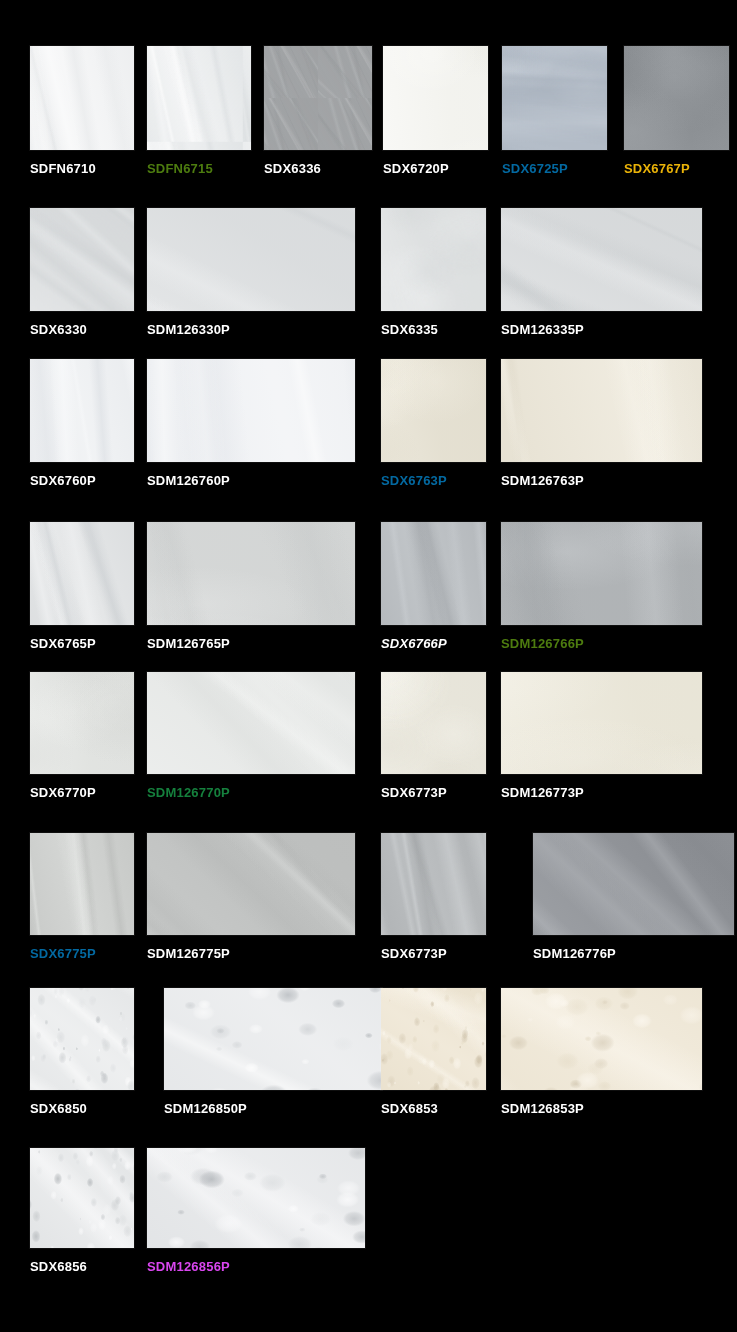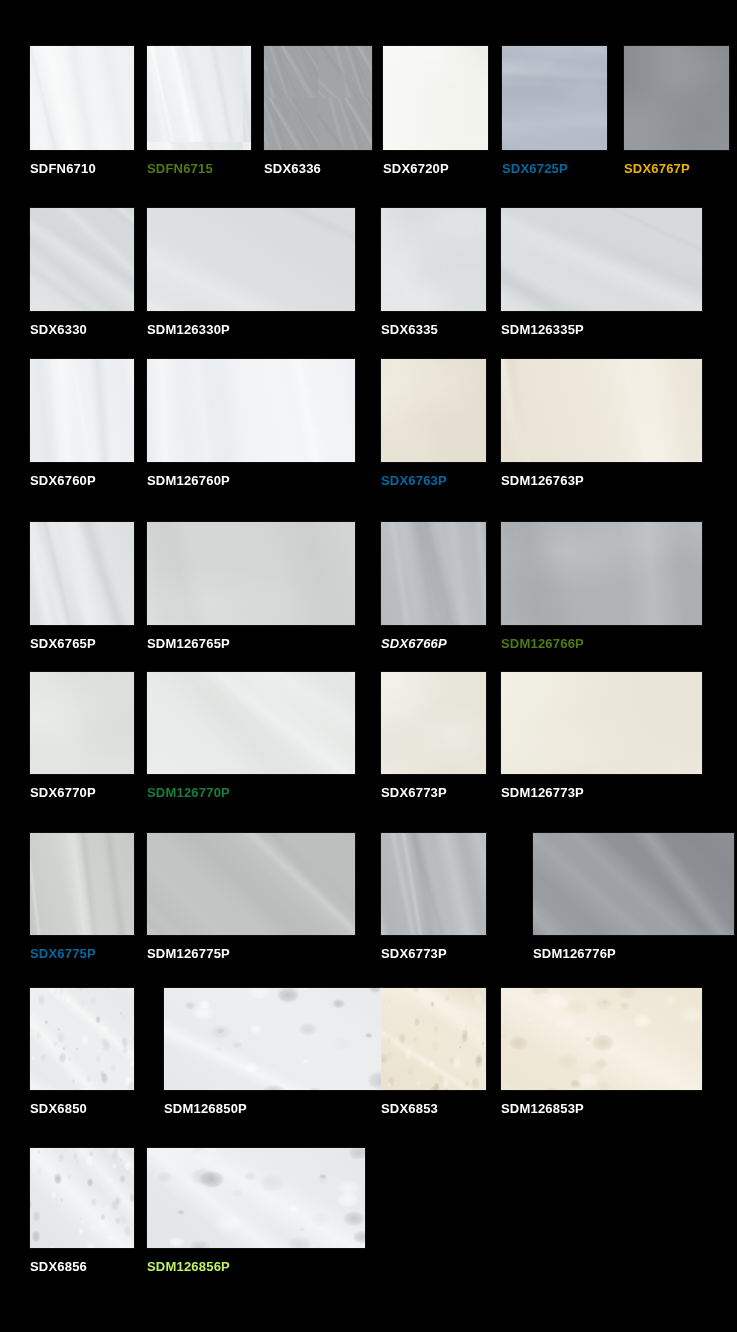--- a/index.html
+++ b/index.html
@@ -251,16 +251,16 @@
       <div class="cell" style="left: 22px; width: 104px;">
         <div class="swatch" style="height: 100px; background: rgb(227, 229, 230);">
           <div class="tex" style="background-image: radial-gradient(3.15% 4.72% at 58% 71.2%, rgba(253, 253, 254, 0.35) 0%, rgba(253, 253, 254, 0.176) 55%, transparent 78%), radial-gradient(3.61% 5.42% at 46% 99.1%, rgba(253, 253, 254, 0.77) 0%, rgba(253, 253, 254, 0.384) 55%, transparent 78%), radial-gradient(2.03% 3.04% at 93.1% 45.7%, rgba(178, 182, 185, 0.55) 0%, rgba(178, 182, 185, 0.275) 55%, transparent 78%), radial-gradient(3.59% 5.38% at 12.1% 34.7%, rgba(253, 253, 254, 0.64) 0%, rgba(253, 253, 254, 0.32) 55%, transparent 78%), radial-gradient(2.01% 3.01% at 59.2% 13.1%, rgba(215, 218, 220, 0.58) 0%, rgba(215, 218, 220, 0.29) 55%, transparent 78%), radial-gradient(0.83% 1.24% at 83.9% 72.1%, rgba(253, 253, 254, 0.65) 0%, rgba(253, 253, 254, 0.325) 55%, transparent 78%), radial-gradient(3.62% 5.43% at 67.2% 58.3%, rgba(253, 253, 254, 0.26) 0%, rgba(253, 253, 254, 0.13) 55%, transparent 78%), radial-gradient(2.53% 3.79% at 88.2% 29.8%, rgba(178, 182, 185, 0.76) 0%, rgba(178, 182, 185, 0.38) 55%, transparent 78%), radial-gradient(2.06% 3.09% at 11.6% 50.9%, rgba(178, 182, 185, 0.73) 0%, rgba(178, 182, 185, 0.365) 55%, transparent 78%), radial-gradient(1.36% 2.04% at 64% 6.9%, rgba(178, 182, 185, 0.63) 0%, rgba(178, 182, 185, 0.314) 55%, transparent 78%), radial-gradient(2.17% 3.25% at 0.1% 56.8%, rgba(253, 253, 254, 0.57) 0%, rgba(253, 253, 254, 0.286) 55%, transparent 78%), radial-gradient(2.75% 4.13% at 9.7% 45.1%, rgba(253, 253, 254, 0.49) 0%, rgba(253, 253, 254, 0.243) 55%, transparent 78%), radial-gradient(0.88% 1.32% at 98.7% 14.1%, rgba(215, 218, 220, 0.38) 0%, rgba(215, 218, 220, 0.19) 55%, transparent 78%), radial-gradient(2.32% 3.48% at 99.1% 25.2%, rgba(253, 253, 254, 0.26) 0%, rgba(253, 253, 254, 0.13) 55%, transparent 78%), radial-gradient(3.23% 4.84% at 87.1% 28.5%, rgba(178, 182, 185, 0.46) 0%, rgba(178, 182, 185, 0.23) 55%, transparent 78%), radial-gradient(0.84% 1.26% at 48.9% 64.9%, rgba(215, 218, 220, 0.77) 0%, rgba(215, 218, 220, 0.384) 55%, transparent 78%), radial-gradient(3.11% 4.67% at 74.4% 12.6%, rgba(253, 253, 254, 0.39) 0%, rgba(253, 253, 254, 0.196) 55%, transparent 78%), radial-gradient(3.9% 5.85% at 10.5% 62.9%, rgba(215, 218, 220, 0.54) 0%, rgba(215, 218, 220, 0.27) 55%, transparent 78%), radial-gradient(1.54% 2.31% at 60.7% 87.9%, rgba(178, 182, 185, 0.33) 0%, rgba(178, 182, 185, 0.165) 55%, transparent 78%), radial-gradient(1.78% 2.67% at 47.2% 24.3%, rgba(215, 218, 220, 0.35) 0%, rgba(215, 218, 220, 0.176) 55%, transparent 78%), radial-gradient(3.75% 5.63% at 84.2% 89.1%, rgba(253, 253, 254, 0.6) 0%, rgba(253, 253, 254, 0.3) 55%, transparent 78%), radial-gradient(2.91% 4.37% at 20.8% 30.4%, rgba(215, 218, 220, 0.27) 0%, rgba(215, 218, 220, 0.133) 55%, transparent 78%), radial-gradient(1.01% 1.52% at 62.6% 10.1%, rgba(178, 182, 185, 0.68) 0%, rgba(178, 182, 185, 0.34) 55%, transparent 78%), radial-gradient(2.04% 3.06% at 64.3% 63.6%, rgba(178, 182, 185, 0.46) 0%, rgba(178, 182, 185, 0.23) 55%, transparent 78%), radial-gradient(3.92% 5.88% at 91.1% 1.4%, rgba(253, 253, 254, 0.35) 0%, rgba(253, 253, 254, 0.176) 55%, transparent 78%), radial-gradient(1.51% 2.27% at 80.1% 92.4%, rgba(215, 218, 220, 0.74) 0%, rgba(215, 218, 220, 0.37) 55%, transparent 78%), radial-gradient(3.69% 5.54% at 72.8% 19.6%, rgba(215, 218, 220, 0.76) 0%, rgba(215, 218, 220, 0.38) 55%, transparent 78%), radial-gradient(1.62% 2.43% at 69.5% 78.4%, rgba(253, 253, 254, 0.61) 0%, rgba(253, 253, 254, 0.306) 55%, transparent 78%), radial-gradient(3.78% 5.67% at 72.6% 55%, rgba(178, 182, 185, 0.32) 0%, rgba(178, 182, 185, 0.16) 55%, transparent 78%), radial-gradient(1.98% 2.97% at 87.8% 63.9%, rgba(178, 182, 185, 0.64) 0%, rgba(178, 182, 185, 0.32) 55%, transparent 78%), radial-gradient(0.82% 1.23% at 58.2% 93.4%, rgba(253, 253, 254, 0.26) 0%, rgba(253, 253, 254, 0.13) 55%, transparent 78%), radial-gradient(3.62% 5.43% at 97% 9.7%, rgba(178, 182, 185, 0.74) 0%, rgba(178, 182, 185, 0.37) 55%, transparent 78%), radial-gradient(1.69% 2.54% at 89.9% 28.2%, rgba(178, 182, 185, 0.37) 0%, rgba(178, 182, 185, 0.184) 55%, transparent 78%), radial-gradient(1.14% 1.71% at 20.7% 17.1%, rgba(178, 182, 185, 0.38) 0%, rgba(178, 182, 185, 0.19) 55%, transparent 78%), radial-gradient(1.45% 2.17% at 93.8% 44%, rgba(178, 182, 185, 0.56) 0%, rgba(178, 182, 185, 0.28) 55%, transparent 78%), radial-gradient(2.09% 3.13% at 55.2% 4.2%, rgba(253, 253, 254, 0.41) 0%, rgba(253, 253, 254, 0.204) 55%, transparent 78%), radial-gradient(1.47% 2.21% at 7.3% 86.4%, rgba(215, 218, 220, 0.35) 0%, rgba(215, 218, 220, 0.176) 55%, transparent 78%), radial-gradient(2.7% 4.05% at 30.6% 48%, rgba(253, 253, 254, 0.62) 0%, rgba(253, 253, 254, 0.31) 55%, transparent 78%), radial-gradient(1.86% 2.79% at 83.7% 47.5%, rgba(215, 218, 220, 0.73) 0%, rgba(215, 218, 220, 0.365) 55%, transparent 78%), radial-gradient(1.88% 2.82% at 46% 10.9%, rgba(178, 182, 185, 0.4) 0%, rgba(178, 182, 185, 0.2) 55%, transparent 78%), radial-gradient(3.7% 5.55% at 77.9% 65.9%, rgba(215, 218, 220, 0.44) 0%, rgba(215, 218, 220, 0.22) 55%, transparent 78%), radial-gradient(3.1% 4.65% at 69.4% 37.4%, rgba(253, 253, 254, 0.3) 0%, rgba(253, 253, 254, 0.15) 55%, transparent 78%), radial-gradient(1.14% 1.71% at 8.1% 30.4%, rgba(215, 218, 220, 0.52) 0%, rgba(215, 218, 220, 0.26) 55%, transparent 78%), radial-gradient(1.85% 2.78% at 56.3% 18.4%, rgba(178, 182, 185, 0.41) 0%, rgba(178, 182, 185, 0.204) 55%, transparent 78%), radial-gradient(3.36% 5.04% at 88.5% 22.1%, rgba(215, 218, 220, 0.43) 0%, rgba(215, 218, 220, 0.216) 55%, transparent 78%), radial-gradient(2.45% 3.68% at 74.4% 66.2%, rgba(178, 182, 185, 0.35) 0%, rgba(178, 182, 185, 0.176) 55%, transparent 78%), radial-gradient(1.34% 2.01% at 29.7% 85.5%, rgba(253, 253, 254, 0.5) 0%, rgba(253, 253, 254, 0.25) 55%, transparent 78%), radial-gradient(2.71% 4.06% at 13.1% 87%, rgba(215, 218, 220, 0.52) 0%, rgba(215, 218, 220, 0.26) 55%, transparent 78%), radial-gradient(2.85% 4.28% at 58.1% 53.1%, rgba(215, 218, 220, 0.79) 0%, rgba(215, 218, 220, 0.396) 55%, transparent 78%), radial-gradient(3.62% 5.43% at 18.8% 63%, rgba(178, 182, 185, 0.43) 0%, rgba(178, 182, 185, 0.216) 55%, transparent 78%), radial-gradient(2.46% 3.69% at 45.5% 20.1%, rgba(215, 218, 220, 0.71) 0%, rgba(215, 218, 220, 0.357) 55%, transparent 78%), radial-gradient(3.85% 5.78% at 18.5% 77.4%, rgba(178, 182, 185, 0.7) 0%, rgba(178, 182, 185, 0.35) 55%, transparent 78%), radial-gradient(3.66% 5.49% at 63.7% 69%, rgba(253, 253, 254, 0.43) 0%, rgba(253, 253, 254, 0.216) 55%, transparent 78%), radial-gradient(2.91% 4.37% at 81.1% 27%, rgba(253, 253, 254, 0.65) 0%, rgba(253, 253, 254, 0.325) 55%, transparent 78%), radial-gradient(1.7% 2.55% at 74.9% 12.3%, rgba(253, 253, 254, 0.29) 0%, rgba(253, 253, 254, 0.145) 55%, transparent 78%), radial-gradient(2.8% 4.2% at 35.6% 21.3%, rgba(215, 218, 220, 0.73) 0%, rgba(215, 218, 220, 0.365) 55%, transparent 78%), radial-gradient(2.79% 4.19% at 77.7% 36.6%, rgba(178, 182, 185, 0.48) 0%, rgba(178, 182, 185, 0.24) 55%, transparent 78%), radial-gradient(1.21% 1.81% at 1.3% 52.6%, rgba(215, 218, 220, 0.58) 0%, rgba(215, 218, 220, 0.29) 55%, transparent 78%), radial-gradient(2.07% 3.1% at 38.6% 0.9%, rgba(253, 253, 254, 0.4) 0%, rgba(253, 253, 254, 0.2) 55%, transparent 78%), radial-gradient(2.48% 3.72% at 49.3% 73.8%, rgba(253, 253, 254, 0.65) 0%, rgba(253, 253, 254, 0.325) 55%, transparent 78%), radial-gradient(3.93% 5.9% at 26.9% 9.5%, rgba(178, 182, 185, 0.64) 0%, rgba(178, 182, 185, 0.32) 55%, transparent 78%), radial-gradient(1.98% 2.97% at 6.1% 14.5%, rgba(215, 218, 220, 0.7) 0%, rgba(215, 218, 220, 0.35) 55%, transparent 78%), radial-gradient(2.09% 3.13% at 43.2% 93.1%, rgba(178, 182, 185, 0.37) 0%, rgba(178, 182, 185, 0.184) 55%, transparent 78%), radial-gradient(1.36% 2.04% at 88.5% 45.9%, rgba(178, 182, 185, 0.53) 0%, rgba(178, 182, 185, 0.267) 55%, transparent 78%), radial-gradient(2.07% 3.1% at 41.3% 35.1%, rgba(215, 218, 220, 0.55) 0%, rgba(215, 218, 220, 0.275) 55%, transparent 78%), radial-gradient(2.65% 3.97% at 3.2% 36.8%, rgba(178, 182, 185, 0.29) 0%, rgba(178, 182, 185, 0.145) 55%, transparent 78%), radial-gradient(1.82% 2.73% at 95.1% 17.3%, rgba(215, 218, 220, 0.36) 0%, rgba(215, 218, 220, 0.18) 55%, transparent 78%), radial-gradient(1.3% 1.95% at 55.4% 67.1%, rgba(253, 253, 254, 0.27) 0%, rgba(253, 253, 254, 0.133) 55%, transparent 78%), radial-gradient(2.08% 3.12% at 72.1% 27.2%, rgba(253, 253, 254, 0.57) 0%, rgba(253, 253, 254, 0.286) 55%, transparent 78%), radial-gradient(2.99% 4.49% at 84.5% 50%, rgba(178, 182, 185, 0.45) 0%, rgba(178, 182, 185, 0.224) 55%, transparent 78%), radial-gradient(2% 3% at 34% 2%, rgba(253, 253, 254, 0.4) 0%, rgba(253, 253, 254, 0.2) 55%, transparent 78%), radial-gradient(3.15% 4.72% at 94.3% 49.4%, rgba(178, 182, 185, 0.44) 0%, rgba(178, 182, 185, 0.22) 55%, transparent 78%), radial-gradient(3.62% 5.43% at 12.9% 54.6%, rgba(178, 182, 185, 0.77) 0%, rgba(178, 182, 185, 0.384) 55%, transparent 78%), radial-gradient(2.79% 4.19% at 74.6% 51.8%, rgba(178, 182, 185, 0.4) 0%, rgba(178, 182, 185, 0.2) 55%, transparent 78%), radial-gradient(3.85% 5.78% at 37.3% 5.8%, rgba(253, 253, 254, 0.72) 0%, rgba(253, 253, 254, 0.36) 55%, transparent 78%), radial-gradient(2.83% 4.25% at 55.5% 38.9%, rgba(178, 182, 185, 0.75) 0%, rgba(178, 182, 185, 0.376) 55%, transparent 78%), radial-gradient(3.66% 5.49% at 13.3% 98.7%, rgba(178, 182, 185, 0.27) 0%, rgba(178, 182, 185, 0.133) 55%, transparent 78%), radial-gradient(1.43% 2.15% at 36.2% 51.5%, rgba(178, 182, 185, 0.29) 0%, rgba(178, 182, 185, 0.145) 55%, transparent 78%), radial-gradient(1.49% 2.23% at 76.6% 22.8%, rgba(215, 218, 220, 0.79) 0%, rgba(215, 218, 220, 0.396) 55%, transparent 78%), radial-gradient(2.04% 3.06% at 71.9% 88.6%, rgba(215, 218, 220, 0.32) 0%, rgba(215, 218, 220, 0.16) 55%, transparent 78%), radial-gradient(2.04% 3.06% at 98% 2.8%, rgba(253, 253, 254, 0.36) 0%, rgba(253, 253, 254, 0.18) 55%, transparent 78%), radial-gradient(1.85% 2.78% at 9.4% 13.6%, rgba(178, 182, 185, 0.77) 0%, rgba(178, 182, 185, 0.384) 55%, transparent 78%), radial-gradient(3.72% 5.58% at 33.5% 36.3%, rgba(178, 182, 185, 0.79) 0%, rgba(178, 182, 185, 0.396) 55%, transparent 78%), radial-gradient(1.15% 1.72% at 10.7% 56.5%, rgba(178, 182, 185, 0.67) 0%, rgba(178, 182, 185, 0.333) 55%, transparent 78%), radial-gradient(3.75% 5.63% at 81.1% 73.7%, rgba(178, 182, 185, 0.25) 0%, rgba(178, 182, 185, 0.125) 55%, transparent 78%), radial-gradient(2.25% 3.38% at 73.4% 15.4%, rgba(215, 218, 220, 0.71) 0%, rgba(215, 218, 220, 0.357) 55%, transparent 78%), radial-gradient(3.5% 5.25% at 55.2% 23.8%, rgba(253, 253, 254, 0.58) 0%, rgba(253, 253, 254, 0.29) 55%, transparent 78%), radial-gradient(2.85% 4.28% at 9.6% 95.8%, rgba(215, 218, 220, 0.29) 0%, rgba(215, 218, 220, 0.145) 55%, transparent 78%), radial-gradient(3.93% 5.9% at 56.1% 86%, rgba(253, 253, 254, 0.65) 0%, rgba(253, 253, 254, 0.325) 55%, transparent 78%), radial-gradient(2.57% 3.85% at 4.1% 72.7%, rgba(178, 182, 185, 0.54) 0%, rgba(178, 182, 185, 0.27) 55%, transparent 78%), linear-gradient(53.4deg, transparent -1.6%, rgba(253, 253, 254, 0.5) 4.1%, transparent 9.8%), linear-gradient(46deg, transparent 5.7%, rgba(253, 253, 254, 0.5) 8.1%, transparent 10.5%), linear-gradient(46.3deg, transparent 38.1%, rgba(253, 253, 254, 0.5) 48%, transparent 57.9%), linear-gradient(43.3deg, transparent 74.9%, rgba(253, 253, 254, 0.5) 78.7%, transparent 82.5%), linear-gradient(49.2deg, transparent 59.5%, rgba(253, 253, 254, 0.5) 65.9%, transparent 72.3%), linear-gradient(45deg, rgba(215, 218, 220, 0.4), rgba(253, 253, 254, 0.3) 50%, rgba(215, 218, 220, 0.45)); background-size: 100% 100%;"></div>
         </div>
         <div class="label" style="color: rgb(255, 255, 255);">SDX6856</div>
       </div>
       <div class="cell" style="left: 139px; width: 218px;">
         <div class="swatch" style="height: 100px; background: rgb(226, 228, 230);">
           <div class="tex" style="background-image: radial-gradient(2.7% 4.05% at 21.2% 64.3%, rgba(253, 253, 254, 0.38) 0%, rgba(253, 253, 254, 0.19) 55%, transparent 78%), radial-gradient(1.11% 1.67% at 95.5% 68.2%, rgba(253, 253, 254, 0.75) 0%, rgba(253, 253, 254, 0.376) 55%, transparent 78%), radial-gradient(2.97% 4.46% at 20.6% 0.7%, rgba(253, 253, 254, 0.75) 0%, rgba(253, 253, 254, 0.376) 55%, transparent 78%), radial-gradient(1.25% 1.88% at 86.2% 26.8%, rgba(176, 180, 184, 0.37) 0%, rgba(176, 180, 184, 0.184) 55%, transparent 78%), radial-gradient(3.16% 4.74% at 54.7% 43.2%, rgba(176, 180, 184, 0.6) 0%, rgba(176, 180, 184, 0.3) 55%, transparent 78%), radial-gradient(0.85% 1.27% at 89.2% 88.5%, rgba(214, 217, 219, 0.29) 0%, rgba(214, 217, 219, 0.145) 55%, transparent 78%), radial-gradient(2.15% 3.22% at 17.6% 61.5%, rgba(214, 217, 219, 0.69) 0%, rgba(214, 217, 219, 0.345) 55%, transparent 78%), radial-gradient(3.7% 5.55% at 2% 3.2%, rgba(214, 217, 219, 0.33) 0%, rgba(214, 217, 219, 0.165) 55%, transparent 78%), radial-gradient(3.65% 5.47% at 23.7% 24.5%, rgba(176, 180, 184, 0.77) 0%, rgba(176, 180, 184, 0.384) 55%, transparent 78%), radial-gradient(1.86% 2.79% at 7.7% 71.2%, rgba(176, 180, 184, 0.42) 0%, rgba(176, 180, 184, 0.21) 55%, transparent 78%), radial-gradient(2.43% 3.65% at 38.6% 79.1%, rgba(214, 217, 219, 0.72) 0%, rgba(214, 217, 219, 0.36) 55%, transparent 78%), radial-gradient(1.19% 1.78% at 35.5% 71.5%, rgba(214, 217, 219, 0.44) 0%, rgba(214, 217, 219, 0.22) 55%, transparent 78%), radial-gradient(3.59% 5.38% at 5.5% 41.1%, rgba(214, 217, 219, 0.72) 0%, rgba(214, 217, 219, 0.36) 55%, transparent 78%), radial-gradient(3.43% 5.15% at 42.9% 55.4%, rgba(176, 180, 184, 0.26) 0%, rgba(176, 180, 184, 0.13) 55%, transparent 78%), radial-gradient(0.85% 1.27% at 30.4% 67%, rgba(176, 180, 184, 0.4) 0%, rgba(176, 180, 184, 0.2) 55%, transparent 78%), radial-gradient(2.05% 3.07% at 85.4% 26.1%, rgba(176, 180, 184, 0.43) 0%, rgba(176, 180, 184, 0.216) 55%, transparent 78%), radial-gradient(1.56% 2.34% at 75.1% 67.3%, rgba(176, 180, 184, 0.32) 0%, rgba(176, 180, 184, 0.16) 55%, transparent 78%), radial-gradient(0.88% 1.32% at 43.4% 48.4%, rgba(214, 217, 219, 0.57) 0%, rgba(214, 217, 219, 0.286) 55%, transparent 78%), radial-gradient(3.27% 4.91% at 46.3% 91.6%, rgba(253, 253, 254, 0.37) 0%, rgba(253, 253, 254, 0.184) 55%, transparent 78%), radial-gradient(3.27% 4.91% at 18.3% 8.5%, rgba(253, 253, 254, 0.7) 0%, rgba(253, 253, 254, 0.35) 55%, transparent 78%), radial-gradient(1.71% 2.56% at 71.6% 54.9%, rgba(253, 253, 254, 0.78) 0%, rgba(253, 253, 254, 0.39) 55%, transparent 78%), radial-gradient(2.92% 4.38% at 21.1% 56.7%, rgba(176, 180, 184, 0.4) 0%, rgba(176, 180, 184, 0.2) 55%, transparent 78%), radial-gradient(3.75% 5.63% at 19.3% 8.8%, rgba(214, 217, 219, 0.34) 0%, rgba(214, 217, 219, 0.17) 55%, transparent 78%), radial-gradient(2.68% 4.02% at 77.4% 21.4%, rgba(214, 217, 219, 0.48) 0%, rgba(214, 217, 219, 0.24) 55%, transparent 78%), radial-gradient(3.99% 5.99% at 94.4% 52%, rgba(176, 180, 184, 0.47) 0%, rgba(176, 180, 184, 0.235) 55%, transparent 78%), radial-gradient(1.83% 2.75% at 32.1% 23%, rgba(214, 217, 219, 0.64) 0%, rgba(214, 217, 219, 0.32) 55%, transparent 78%), radial-gradient(3.13% 4.7% at 15.2% 72.5%, rgba(176, 180, 184, 0.57) 0%, rgba(176, 180, 184, 0.286) 55%, transparent 78%), radial-gradient(1.98% 2.97% at 94.7% 37.2%, rgba(214, 217, 219, 0.38) 0%, rgba(214, 217, 219, 0.19) 55%, transparent 78%), radial-gradient(1.66% 2.49% at 75.3% 13.4%, rgba(214, 217, 219, 0.36) 0%, rgba(214, 217, 219, 0.18) 55%, transparent 78%), radial-gradient(2.43% 3.65% at 16% 54.4%, rgba(253, 253, 254, 0.73) 0%, rgba(253, 253, 254, 0.365) 55%, transparent 78%), radial-gradient(2.66% 3.99% at 54.6% 83.7%, rgba(214, 217, 219, 0.72) 0%, rgba(214, 217, 219, 0.36) 55%, transparent 78%), radial-gradient(2.49% 3.74% at 81.7% 27.5%, rgba(214, 217, 219, 0.27) 0%, rgba(214, 217, 219, 0.133) 55%, transparent 78%), radial-gradient(2.94% 4.41% at 47.4% 43.4%, rgba(214, 217, 219, 0.26) 0%, rgba(214, 217, 219, 0.13) 55%, transparent 78%), radial-gradient(2.93% 4.4% at 94.7% 34.7%, rgba(253, 253, 254, 0.25) 0%, rgba(253, 253, 254, 0.125) 55%, transparent 78%), radial-gradient(2.08% 3.12% at 6.5% 67.9%, rgba(214, 217, 219, 0.56) 0%, rgba(214, 217, 219, 0.28) 55%, transparent 78%), radial-gradient(3.21% 4.81% at 53.3% 34.1%, rgba(253, 253, 254, 0.74) 0%, rgba(253, 253, 254, 0.37) 55%, transparent 78%), radial-gradient(1.81% 2.71% at 42.9% 99%, rgba(253, 253, 254, 0.35) 0%, rgba(253, 253, 254, 0.176) 55%, transparent 78%), radial-gradient(3.49% 5.24% at 72.3% 0.5%, rgba(253, 253, 254, 0.46) 0%, rgba(253, 253, 254, 0.23) 55%, transparent 78%), radial-gradient(2.95% 4.43% at 2.2% 33.7%, rgba(176, 180, 184, 0.36) 0%, rgba(176, 180, 184, 0.18) 55%, transparent 78%), radial-gradient(0.86% 1.29% at 60.6% 14.6%, rgba(176, 180, 184, 0.33) 0%, rgba(176, 180, 184, 0.165) 55%, transparent 78%), radial-gradient(1.27% 1.91% at 66.1% 10.1%, rgba(253, 253, 254, 0.59) 0%, rgba(253, 253, 254, 0.294) 55%, transparent 78%), radial-gradient(2.78% 4.17% at 68.4% 15.3%, rgba(214, 217, 219, 0.4) 0%, rgba(214, 217, 219, 0.2) 55%, transparent 78%), radial-gradient(1.14% 1.71% at 47.9% 23%, rgba(176, 180, 184, 0.57) 0%, rgba(176, 180, 184, 0.286) 55%, transparent 78%), radial-gradient(1.31% 1.97% at 69.8% 28.4%, rgba(176, 180, 184, 0.7) 0%, rgba(176, 180, 184, 0.35) 55%, transparent 78%), radial-gradient(1.64% 2.46% at 47.2% 59.4%, rgba(176, 180, 184, 0.43) 0%, rgba(176, 180, 184, 0.216) 55%, transparent 78%), radial-gradient(0.94% 1.41% at 92.8% 58.3%, rgba(214, 217, 219, 0.63) 0%, rgba(214, 217, 219, 0.314) 55%, transparent 78%), radial-gradient(3.11% 4.67% at 47% 60.3%, rgba(176, 180, 184, 0.68) 0%, rgba(176, 180, 184, 0.34) 55%, transparent 78%), radial-gradient(3.2% 4.8% at 32.6% 89.5%, rgba(214, 217, 219, 0.68) 0%, rgba(214, 217, 219, 0.34) 55%, transparent 78%), radial-gradient(2.94% 4.41% at 64.4% 96.3%, rgba(214, 217, 219, 0.49) 0%, rgba(214, 217, 219, 0.243) 55%, transparent 78%), radial-gradient(3.25% 4.88% at 53.5% 28.7%, rgba(253, 253, 254, 0.59) 0%, rgba(253, 253, 254, 0.294) 55%, transparent 78%), radial-gradient(2.86% 4.29% at 55.6% 11.9%, rgba(176, 180, 184, 0.53) 0%, rgba(176, 180, 184, 0.267) 55%, transparent 78%), radial-gradient(2.84% 4.26% at 59.3% 34%, rgba(176, 180, 184, 0.57) 0%, rgba(176, 180, 184, 0.286) 55%, transparent 78%), radial-gradient(2.71% 4.06% at 61.5% 21.8%, rgba(214, 217, 219, 0.29) 0%, rgba(214, 217, 219, 0.145) 55%, transparent 78%), radial-gradient(2.33% 3.5% at 60.8% 68.4%, rgba(214, 217, 219, 0.62) 0%, rgba(214, 217, 219, 0.31) 55%, transparent 78%), radial-gradient(2.52% 3.78% at 9.2% 6.6%, rgba(214, 217, 219, 0.62) 0%, rgba(214, 217, 219, 0.31) 55%, transparent 78%), radial-gradient(1.17% 1.75% at 58.5% 20.1%, rgba(176, 180, 184, 0.31) 0%, rgba(176, 180, 184, 0.157) 55%, transparent 78%), radial-gradient(3.94% 5.91% at 27.3% 45.6%, rgba(253, 253, 254, 0.48) 0%, rgba(253, 253, 254, 0.24) 55%, transparent 78%), radial-gradient(3.14% 4.71% at 96% 24.9%, rgba(214, 217, 219, 0.63) 0%, rgba(214, 217, 219, 0.314) 55%, transparent 78%), radial-gradient(3.52% 5.28% at 87% 40.9%, rgba(214, 217, 219, 0.4) 0%, rgba(214, 217, 219, 0.2) 55%, transparent 78%), radial-gradient(1.32% 1.98% at 57.2% 75.6%, rgba(253, 253, 254, 0.41) 0%, rgba(253, 253, 254, 0.204) 55%, transparent 78%), radial-gradient(1.04% 1.56% at 96% 87.1%, rgba(176, 180, 184, 0.71) 0%, rgba(176, 180, 184, 0.357) 55%, transparent 78%), radial-gradient(2.57% 3.85% at 85% 11.5%, rgba(253, 253, 254, 0.61) 0%, rgba(253, 253, 254, 0.306) 55%, transparent 78%), radial-gradient(3.64% 5.46% at 21.8% 23.1%, rgba(176, 180, 184, 0.35) 0%, rgba(176, 180, 184, 0.176) 55%, transparent 78%), radial-gradient(1.7% 2.55% at 47.8% 24.6%, rgba(214, 217, 219, 0.45) 0%, rgba(214, 217, 219, 0.224) 55%, transparent 78%), radial-gradient(1.77% 2.66% at 29.3% 30.9%, rgba(214, 217, 219, 0.38) 0%, rgba(214, 217, 219, 0.19) 55%, transparent 78%), radial-gradient(2.3% 3.45% at 8.5% 95.3%, rgba(176, 180, 184, 0.43) 0%, rgba(176, 180, 184, 0.216) 55%, transparent 78%), radial-gradient(1.83% 2.75% at 23.6% 10.1%, rgba(253, 253, 254, 0.45) 0%, rgba(253, 253, 254, 0.224) 55%, transparent 78%), radial-gradient(1.73% 2.59% at 90.4% 96.8%, rgba(176, 180, 184, 0.66) 0%, rgba(176, 180, 184, 0.33) 55%, transparent 78%), radial-gradient(1.1% 1.65% at 97.5% 81.2%, rgba(176, 180, 184, 0.75) 0%, rgba(176, 180, 184, 0.376) 55%, transparent 78%), radial-gradient(1.25% 1.88% at 46.9% 85%, rgba(253, 253, 254, 0.61) 0%, rgba(253, 253, 254, 0.306) 55%, transparent 78%), radial-gradient(2.23% 3.34% at 17.5% 8.1%, rgba(214, 217, 219, 0.46) 0%, rgba(214, 217, 219, 0.23) 55%, transparent 78%), radial-gradient(2.72% 4.08% at 7.9% 93.1%, rgba(214, 217, 219, 0.29) 0%, rgba(214, 217, 219, 0.145) 55%, transparent 78%), radial-gradient(1.05% 1.58% at 17% 40.1%, rgba(176, 180, 184, 0.58) 0%, rgba(176, 180, 184, 0.29) 55%, transparent 78%), radial-gradient(3.46% 5.19% at 17.3% 83.5%, rgba(176, 180, 184, 0.27) 0%, rgba(176, 180, 184, 0.133) 55%, transparent 78%), radial-gradient(3.74% 5.61% at 36.9% 26.1%, rgba(214, 217, 219, 0.59) 0%, rgba(214, 217, 219, 0.294) 55%, transparent 78%), radial-gradient(3% 4.5% at 80.7% 17.9%, rgba(176, 180, 184, 0.54) 0%, rgba(176, 180, 184, 0.27) 55%, transparent 78%), radial-gradient(3.73% 5.59% at 88.8% 5.1%, rgba(176, 180, 184, 0.49) 0%, rgba(176, 180, 184, 0.243) 55%, transparent 78%), radial-gradient(3.29% 4.94% at 37.4% 68.4%, rgba(253, 253, 254, 0.48) 0%, rgba(253, 253, 254, 0.24) 55%, transparent 78%), radial-gradient(2.48% 3.72% at 57.3% 10%, rgba(214, 217, 219, 0.36) 0%, rgba(214, 217, 219, 0.18) 55%, transparent 78%), radial-gradient(2.34% 3.51% at 13.4% 23.3%, rgba(214, 217, 219, 0.65) 0%, rgba(214, 217, 219, 0.325) 55%, transparent 78%), radial-gradient(3.2% 4.8% at 93.7% 95.9%, rgba(214, 217, 219, 0.52) 0%, rgba(214, 217, 219, 0.26) 55%, transparent 78%), radial-gradient(3.4% 5.1% at 69.5% 93.3%, rgba(176, 180, 184, 0.25) 0%, rgba(176, 180, 184, 0.125) 55%, transparent 78%), radial-gradient(1.65% 2.47% at 71.6% 62%, rgba(253, 253, 254, 0.76) 0%, rgba(253, 253, 254, 0.38) 55%, transparent 78%), radial-gradient(1.51% 2.27% at 41.5% 38.4%, rgba(253, 253, 254, 0.7) 0%, rgba(253, 253, 254, 0.35) 55%, transparent 78%), radial-gradient(2.43% 3.65% at 71.7% 70.2%, rgba(253, 253, 254, 0.75) 0%, rgba(253, 253, 254, 0.376) 55%, transparent 78%), radial-gradient(2.74% 4.11% at 56.4% 51.9%, rgba(176, 180, 184, 0.6) 0%, rgba(176, 180, 184, 0.3) 55%, transparent 78%), radial-gradient(3.67% 5.5% at 84.6% 28.8%, rgba(176, 180, 184, 0.76) 0%, rgba(176, 180, 184, 0.38) 55%, transparent 78%), radial-gradient(1.28% 1.92% at 88.6% 75.8%, rgba(214, 217, 219, 0.4) 0%, rgba(214, 217, 219, 0.2) 55%, transparent 78%), radial-gradient(3.85% 5.78% at 68% 27.4%, rgba(253, 253, 254, 0.6) 0%, rgba(253, 253, 254, 0.3) 55%, transparent 78%), radial-gradient(3.84% 5.76% at 25.3% 3.9%, rgba(253, 253, 254, 0.36) 0%, rgba(253, 253, 254, 0.18) 55%, transparent 78%), linear-gradient(57.8deg, transparent 79.8%, rgba(253, 253, 254, 0.5) 85.8%, transparent 91.8%), linear-gradient(57.2deg, transparent 62.8%, rgba(253, 253, 254, 0.5) 73.2%, transparent 83.6%), linear-gradient(54.5deg, transparent -0.3%, rgba(253, 253, 254, 0.5) 5.8%, transparent 11.9%), linear-gradient(30.7deg, transparent 43.1%, rgba(253, 253, 254, 0.5) 49.5%, transparent 55.9%), linear-gradient(39.8deg, transparent 33.8%, rgba(253, 253, 254, 0.5) 38.4%, transparent 43%), linear-gradient(45deg, rgba(214, 217, 219, 0.4), rgba(253, 253, 254, 0.3) 50%, rgba(214, 217, 219, 0.45)); background-size: 150% 150%;"></div>
         </div>
-        <div class="label" style="color: #bef264;">SDM126856P</div>
+        <div class="label" style="color: #d946ef;">SDM126856P</div>
       </div>
     </div>
   </div>
 
 </body></html>

